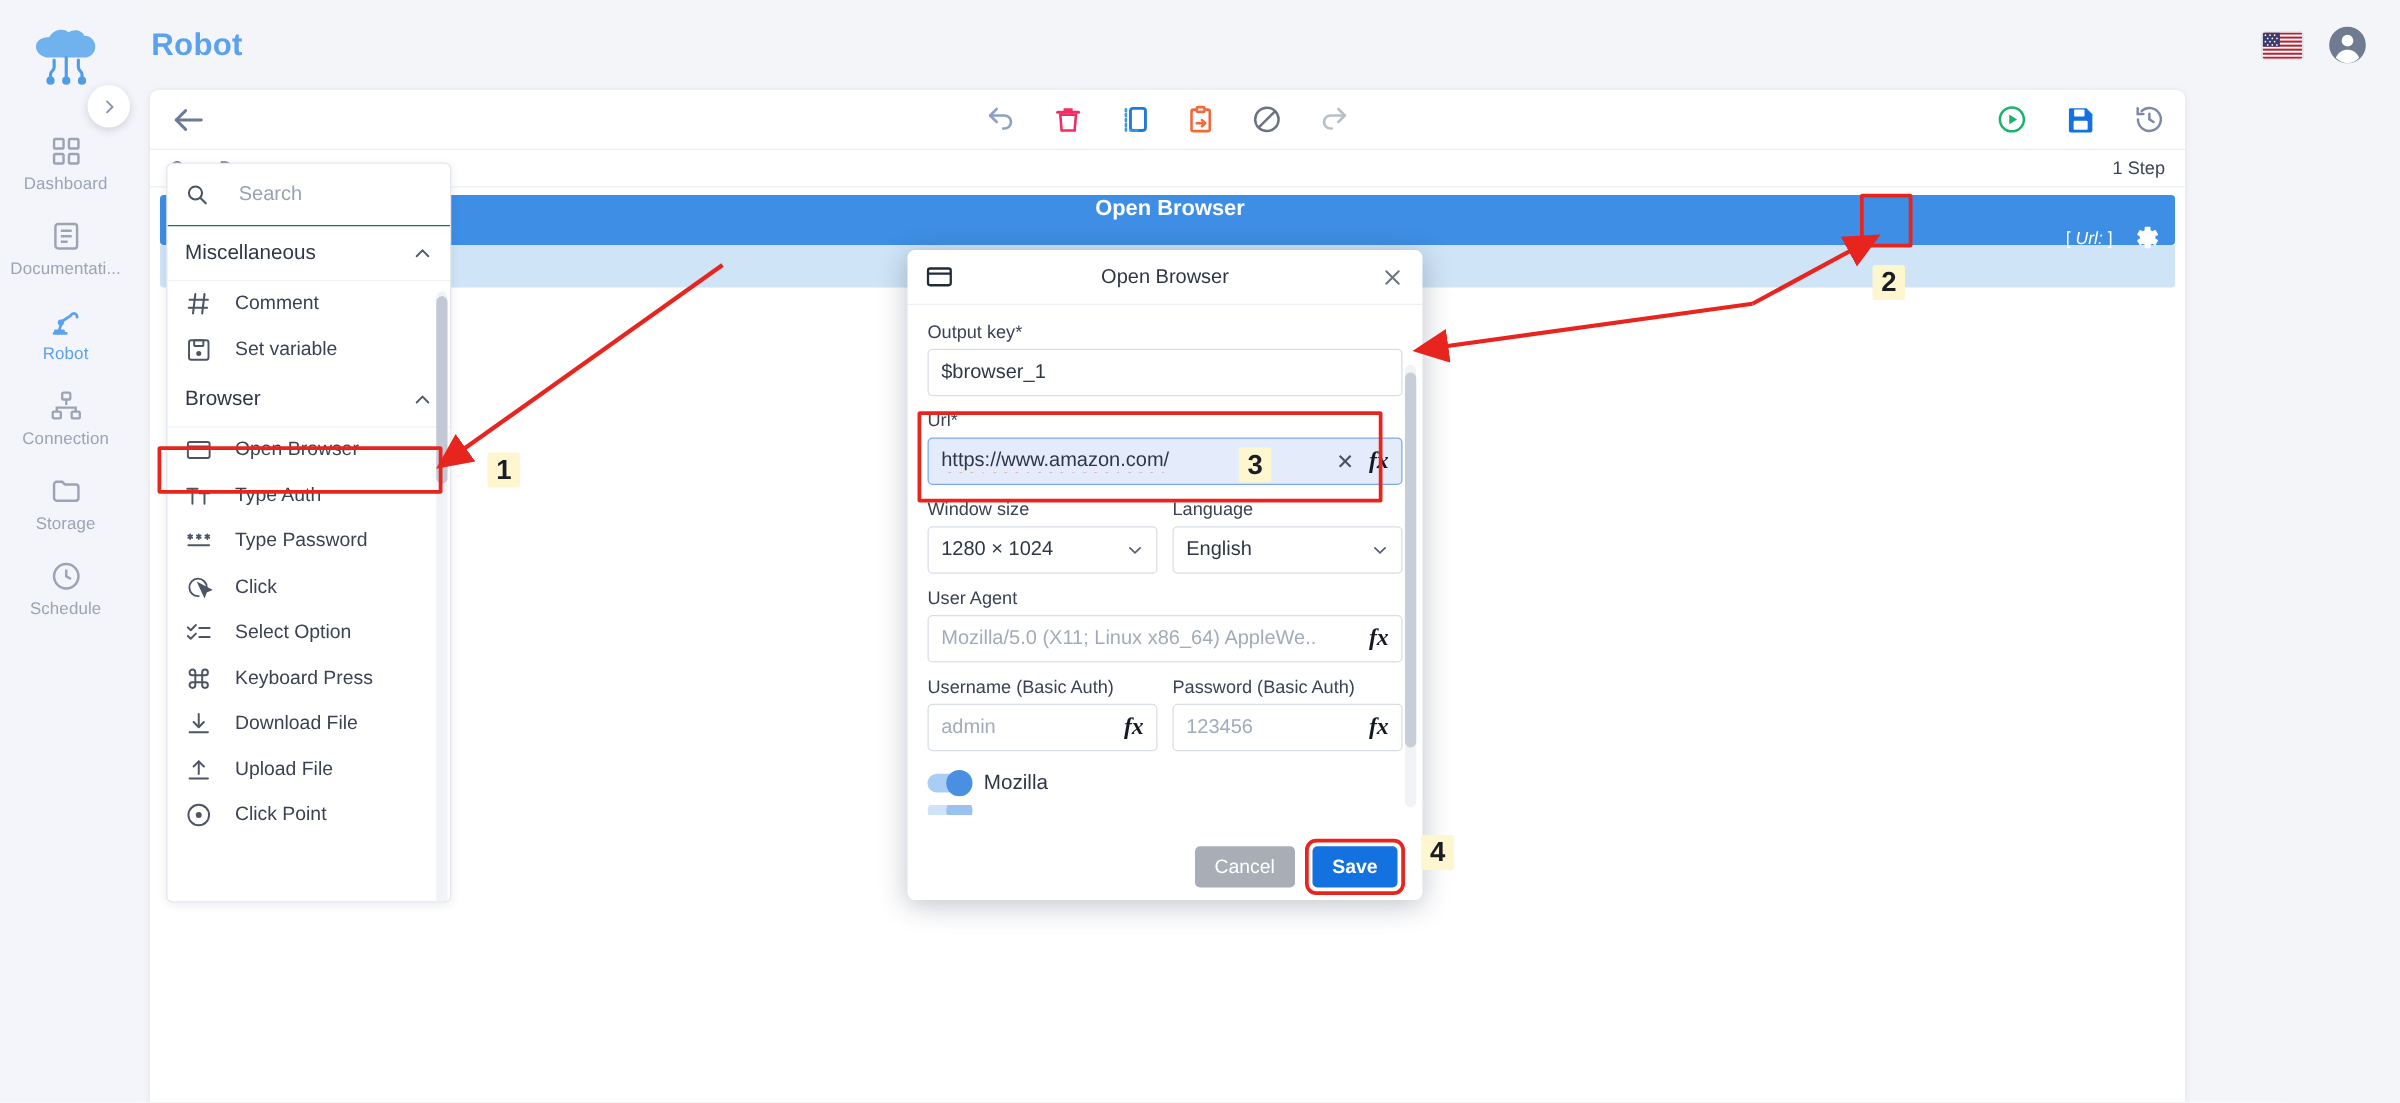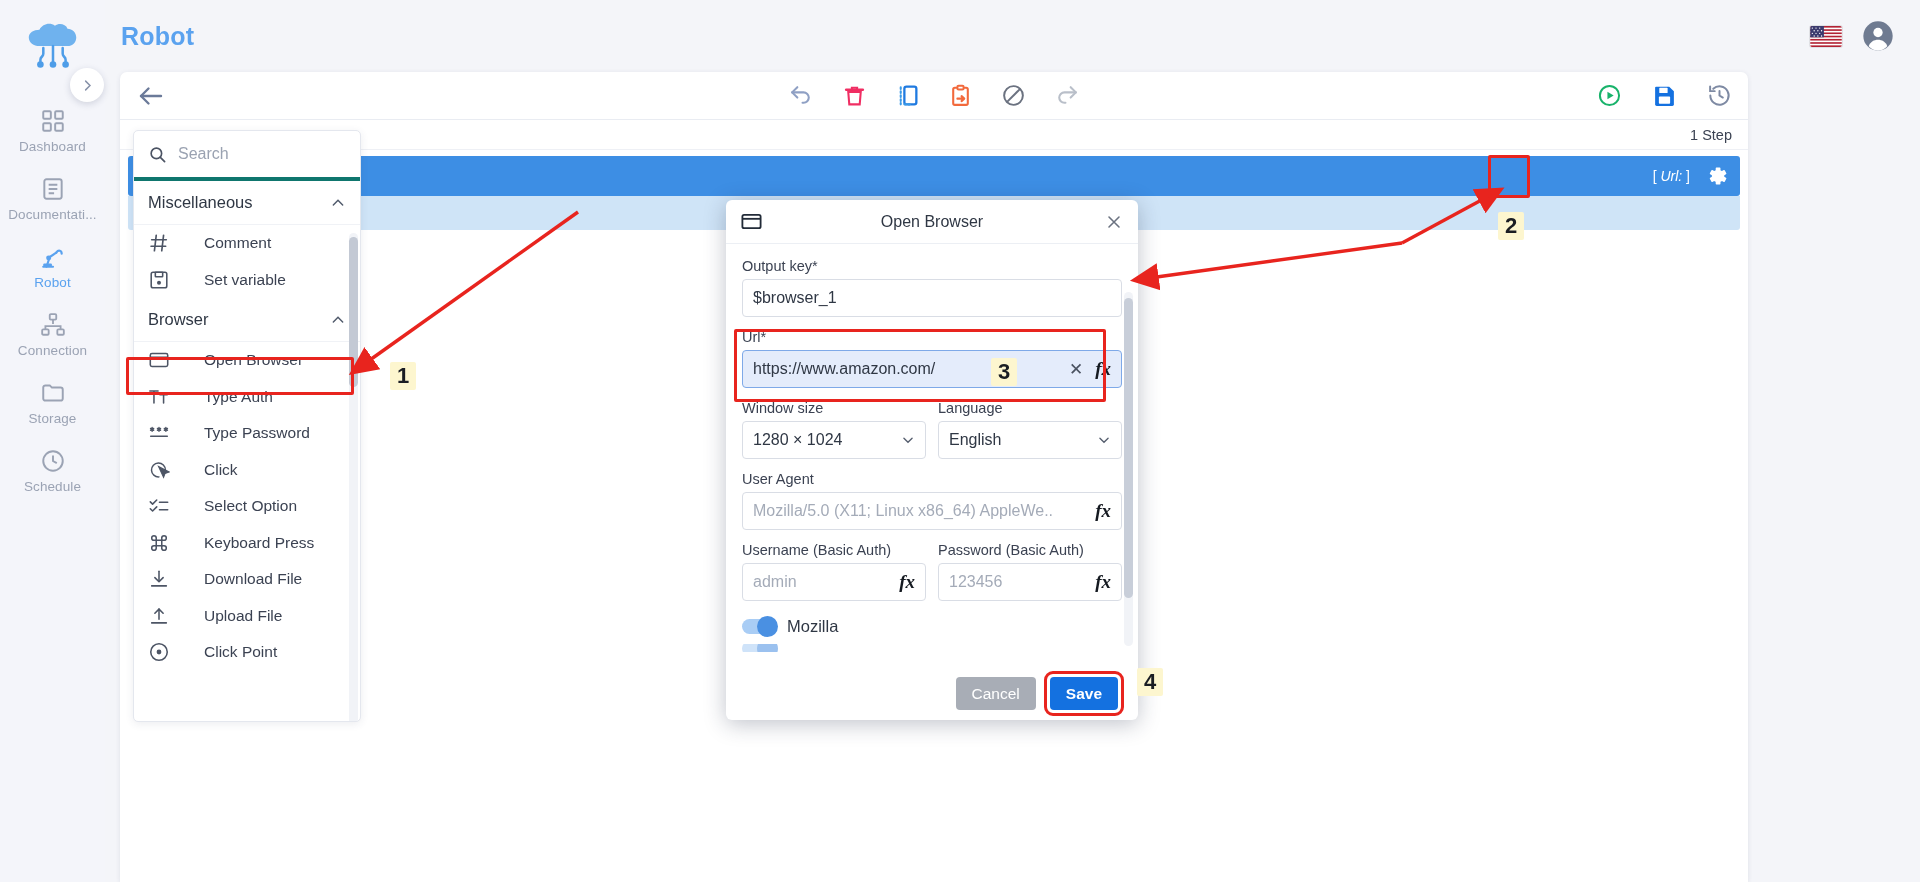--- a/index.html
+++ b/index.html
@@ -67,55 +67,55 @@
   .steps-head {
     display: flex; align-items: center; height: 30px; padding: 0 16px;
     border-bottom: 1px solid #eef0f5; font-size: 14.5px; color: #3b4252;
   }
   .steps-head .right { margin-left: auto; }
 
   
   .step-row {
     position: relative; margin: 6px 8px 0 8px; height: 40px; background: #3d8ee4;
     border-radius: 3px; display: flex; align-items: center; padding: 0 10px 0 14px;
-    color: #fff; cursor: pointer;
+    color: #fff; cursor: pointer; flex-direction: column;
   }
   .step-row .sr-ico { width: 22px; height: 22px; margin-right: 16px; }
   .step-row .sr-name { font-size: 17.5px; font-weight: bold; }
   .step-row .sr-right { margin-left: auto; display: flex; align-items: center; gap: 14px; }
   .step-row .sr-param { font-size: 14px; }
   .step-row .sr-param i { font-style: italic; }
   .step-row .sr-gear { width: 26px; height: 26px; cursor: pointer; }
   .step-sub { margin: 0 8px; height: 34px; background: #cfe4f7; border-radius: 0 0 3px 3px; }
 
   
   .panel {
     position: absolute; left: 133px; top: 130px; width: 228px; height: 592px;
     background: #fff; border: 1px solid #e4e7ee; border-radius: 5px;
     box-shadow: 0 2px 8px rgba(40,50,90,.09); overflow: hidden; z-index: 12;
   }
   .panel-search {
-    display: flex; align-items: center; gap: 11px; height: 50px;
-    padding: 0 14px; border-bottom: 4px solid #0f766e;
+    display: flex; align-items: center; gap: 24px; height: 50px;
+    padding: 0 14px; border-bottom: 1px solid #0f766e;
   }
   .panel-search svg { width: 19px; height: 19px; color: #4b5363; flex: none; }
   .panel-search input {
     border: none; outline: none; font-size: 16px; color: #3b4252; width: 100%;
     font-family: "Liberation Sans", sans-serif; background: transparent;
   }
   .panel-search input::placeholder { color: #9aa2b1; }
   .panel-body { height: 541px; overflow: hidden; position: relative; }
   .grp-head {
     display: flex; align-items: center; height: 44px; padding: 0 14px;
     font-size: 16.5px; color: #2f3744; border-bottom: 1px solid #f0f2f6; cursor: pointer;
   }
   .grp-head .chev { margin-left: auto; width: 16px; height: 16px; color: #505a6b; }
   .act-item {
     display: flex; align-items: center; height: 36.5px; padding: 0 14px; cursor: pointer;
-    font-size: 15.5px; color: #3b4252; gap: 16px;
+    font-size: 15.5px; color: #3b4252; gap: 0;
   }
   .act-item .ai-ico { width: 22px; height: 22px; flex: none; color: #4d5565; margin-right: 18px; }
 
   .panel-scroll {
     position: absolute; right: 2px; top: 52px; width: 9px; height: 538px;
     background: #f1f3f7; border-radius: 5px;
   }
   .panel-scroll .thumb {
     position: absolute; left: 0; top: 4px; width: 9px; height: 150px;
     background: #c3c9d4; border-radius: 5px;

